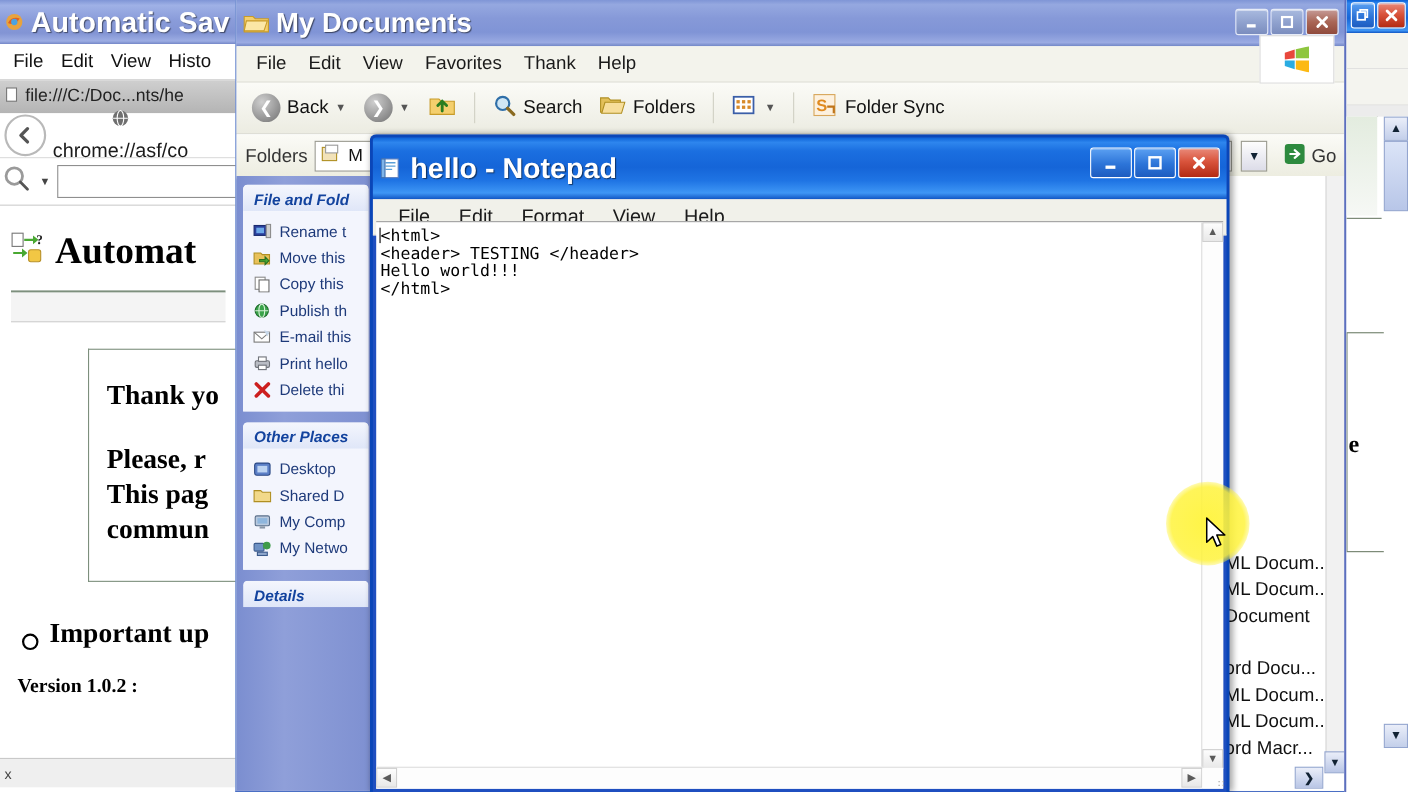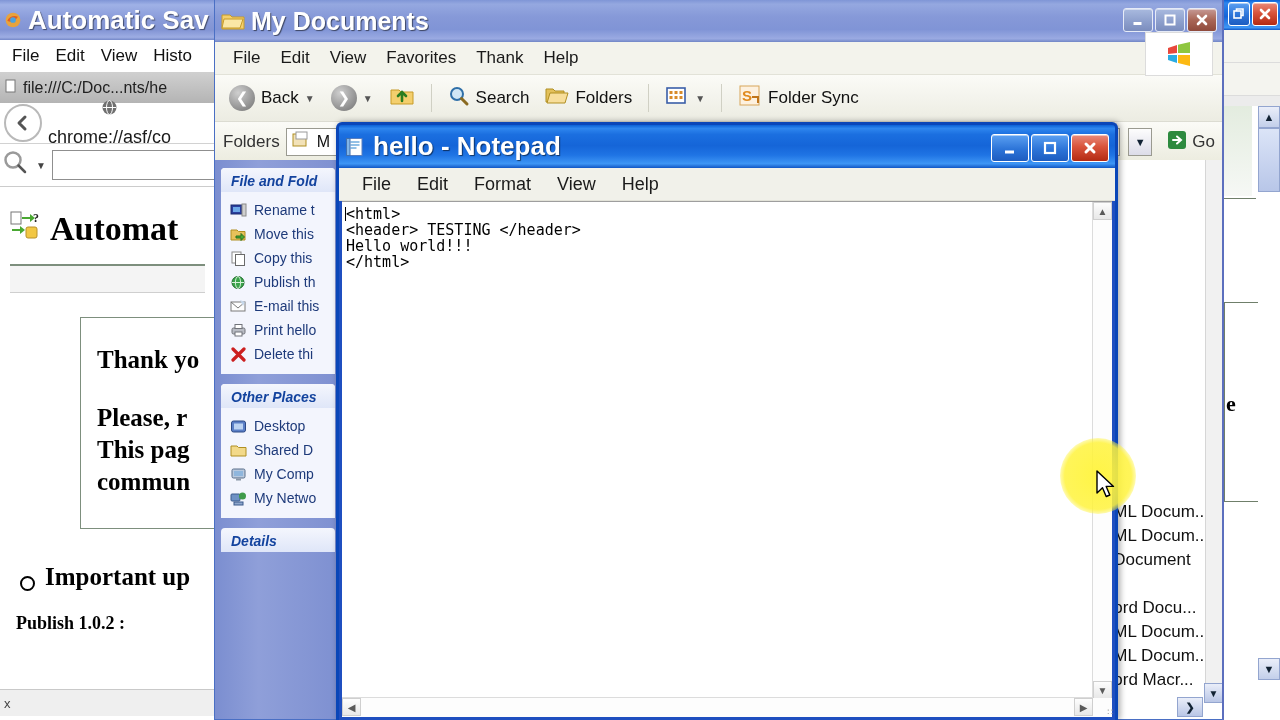--- a/index.html
+++ b/index.html
@@ -122,21 +122,21 @@
   #exp-list{flex:1;background:#ffffff;position:relative;overflow:hidden;}
   .filecol{position:absolute;right:14px;top:340px;font-size:17px;color:#111;}
   .filecol div{height:24px;line-height:24px;white-space:nowrap;}
   .filecol div.gap{height:24px;}
   #exp-list .vscroll{position:absolute;right:0;top:0;bottom:18px;width:17px;background:#f1f1f1;border-left:1px solid #d6d6d6;}
   #exp-list .vthumb{position:absolute;right:0;bottom:16px;width:17px;height:18px;background:linear-gradient(to bottom,#eaeef9,#b9c6e6);border:1px solid #93a5cf;display:flex;align-items:center;justify-content:center;font-size:10px;color:#123;}
   #exp-list .hscrollbtn{position:absolute;right:20px;bottom:2px;width:24px;height:18px;background:linear-gradient(to bottom,#eaeef9,#b9c6e6);border:1px solid #93a5cf;display:flex;align-items:center;justify-content:center;font-size:11px;color:#123;font-weight:bold;}
 
   
   #notepad{left:336px;top:122px;width:782px;height:598px;background:#1f4fc0;border:3px solid #0a46b8;border-bottom:none;border-radius:6px 6px 0 0;box-shadow:2px 0 6px rgba(0,0,0,.35);}
-  #notepad .xp-title{height:43px;border-radius:3px 3px 0 0;}
+  #notepad .xp-title{height:56px;border-radius:3px 3px 0 0;}
   #notepad .xp-title-text{font-size:26px;}
   #notepad .xp-title-icon{width:22px;height:22px;font-size:16px;}
   #notepad .caption-btns{top:9px;right:6px;}
   #notepad .cbtn{width:36px;height:26px;}
   #np-menubar{height:32px;font-size:18px;background:#f1f1ea;padding-left:10px;}
   #np-menubar span{padding:0 13px;}
   #np-area{position:absolute;left:3px;right:3px;top:76px;bottom:3px;background:#fff;border-top:1px solid #9e9e9e;}
   #np-text{
     position:absolute;left:4px;top:4px;right:22px;bottom:22px;
     font-family:"DejaVu Sans Mono","Liberation Mono",monospace;
@@ -243,21 +243,21 @@
     <div class="ff-box">
       <p>Thank yo</p>
       <p class="tight">Please, r</p>
       <p class="tight">This pag</p>
       <p class="tight">commun</p>
     </div>
     <div class="ff-bullet">
       <span class="dot"></span>
       <span>Important up</span>
     </div>
-    <div class="ff-ver">Publish 1.0.2 :</div>
+    <div class="ff-ver">Version 1.0.2 :</div>
   </div>
   <div class="ff-status">
     <span>x</span>
   </div>
 </div>
 
 <div class="win" id="explorer">
   <div class="xp-title inactive">
     <span class="xp-title-icon">
       <svg width="24" height="22" viewBox="0 0 24 22">

